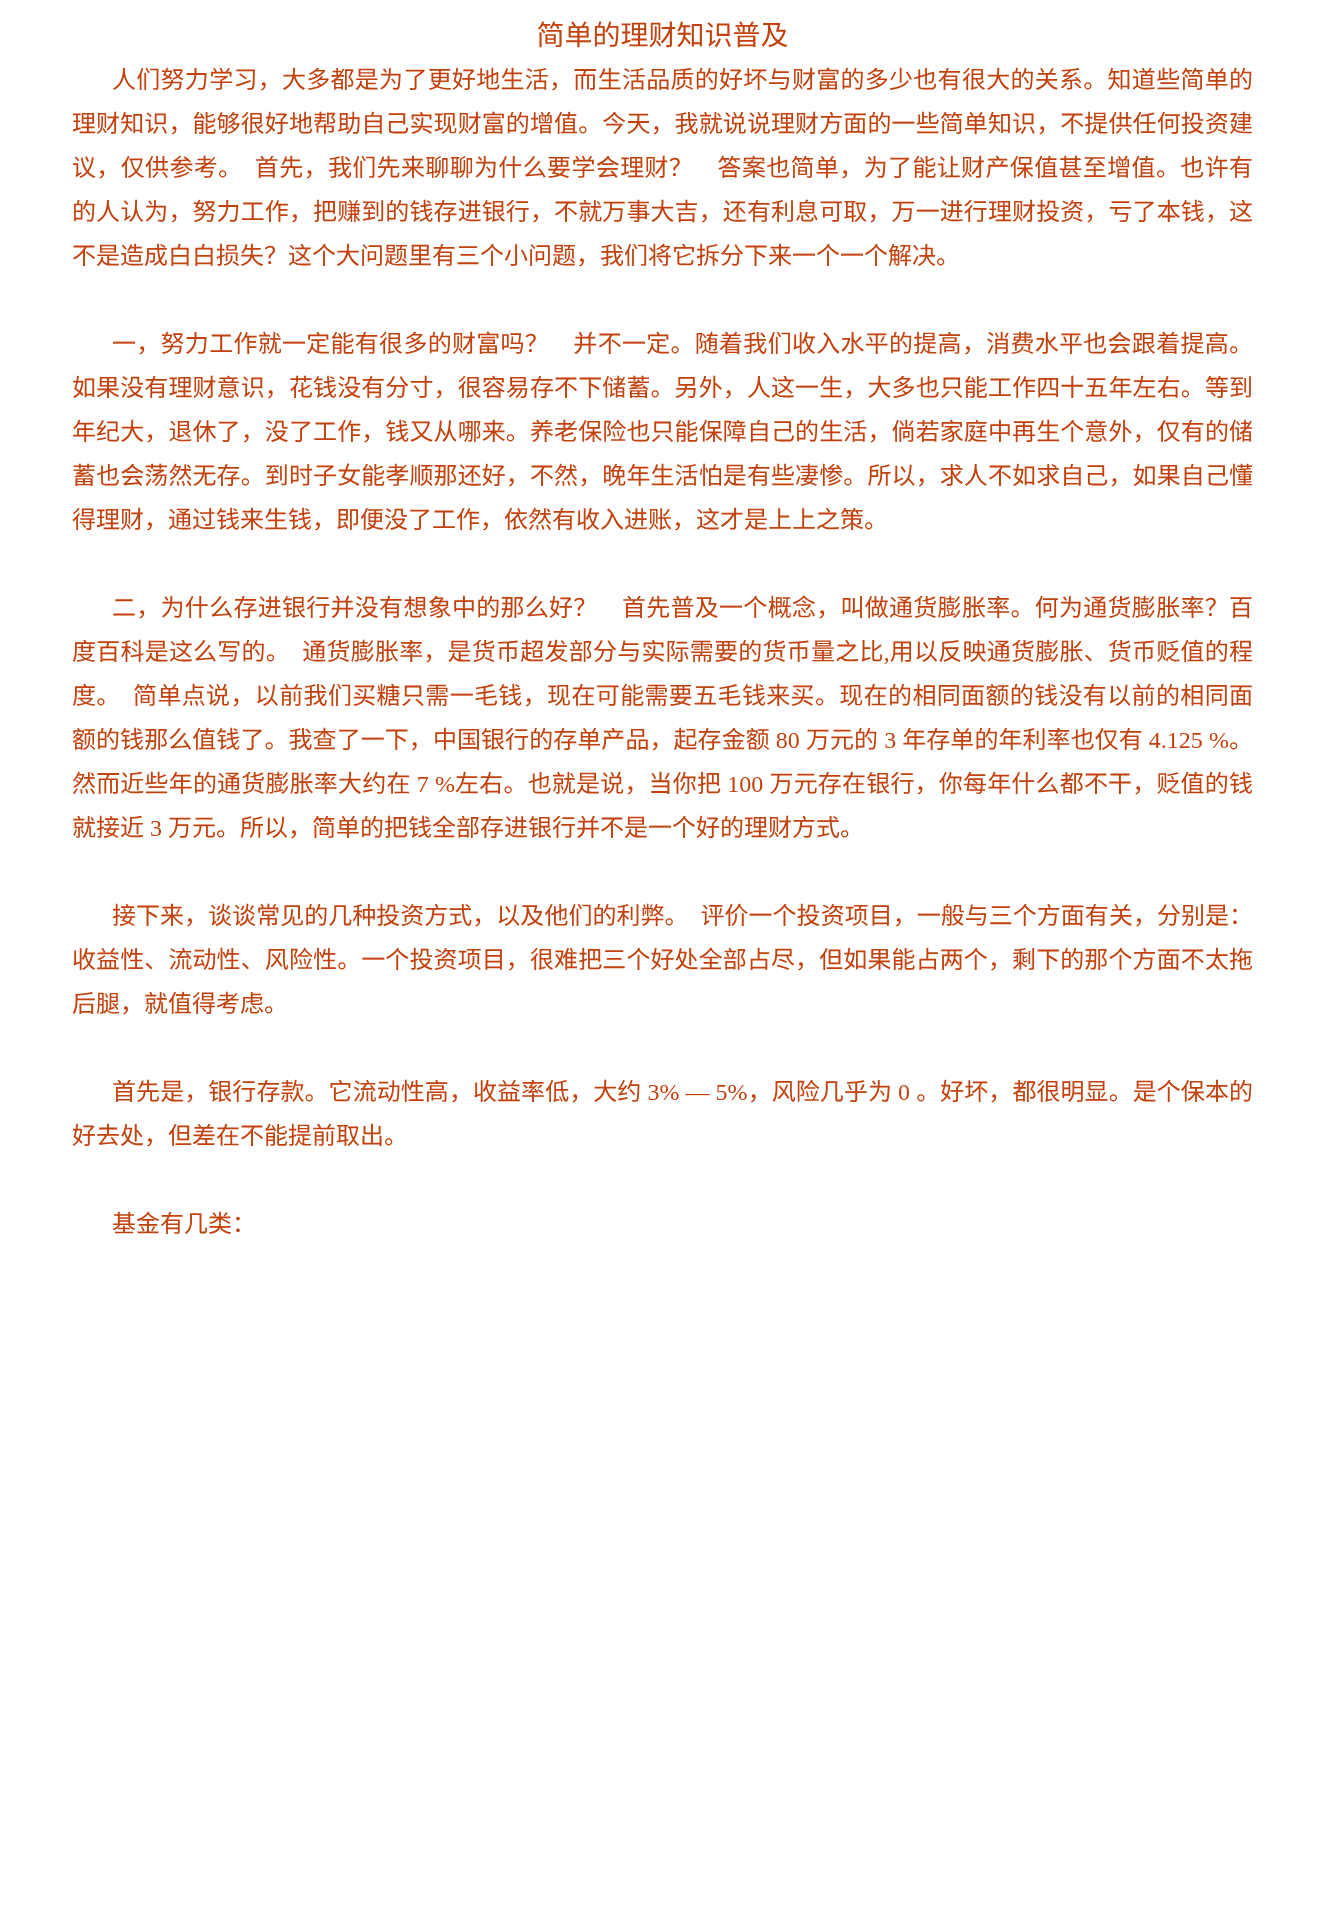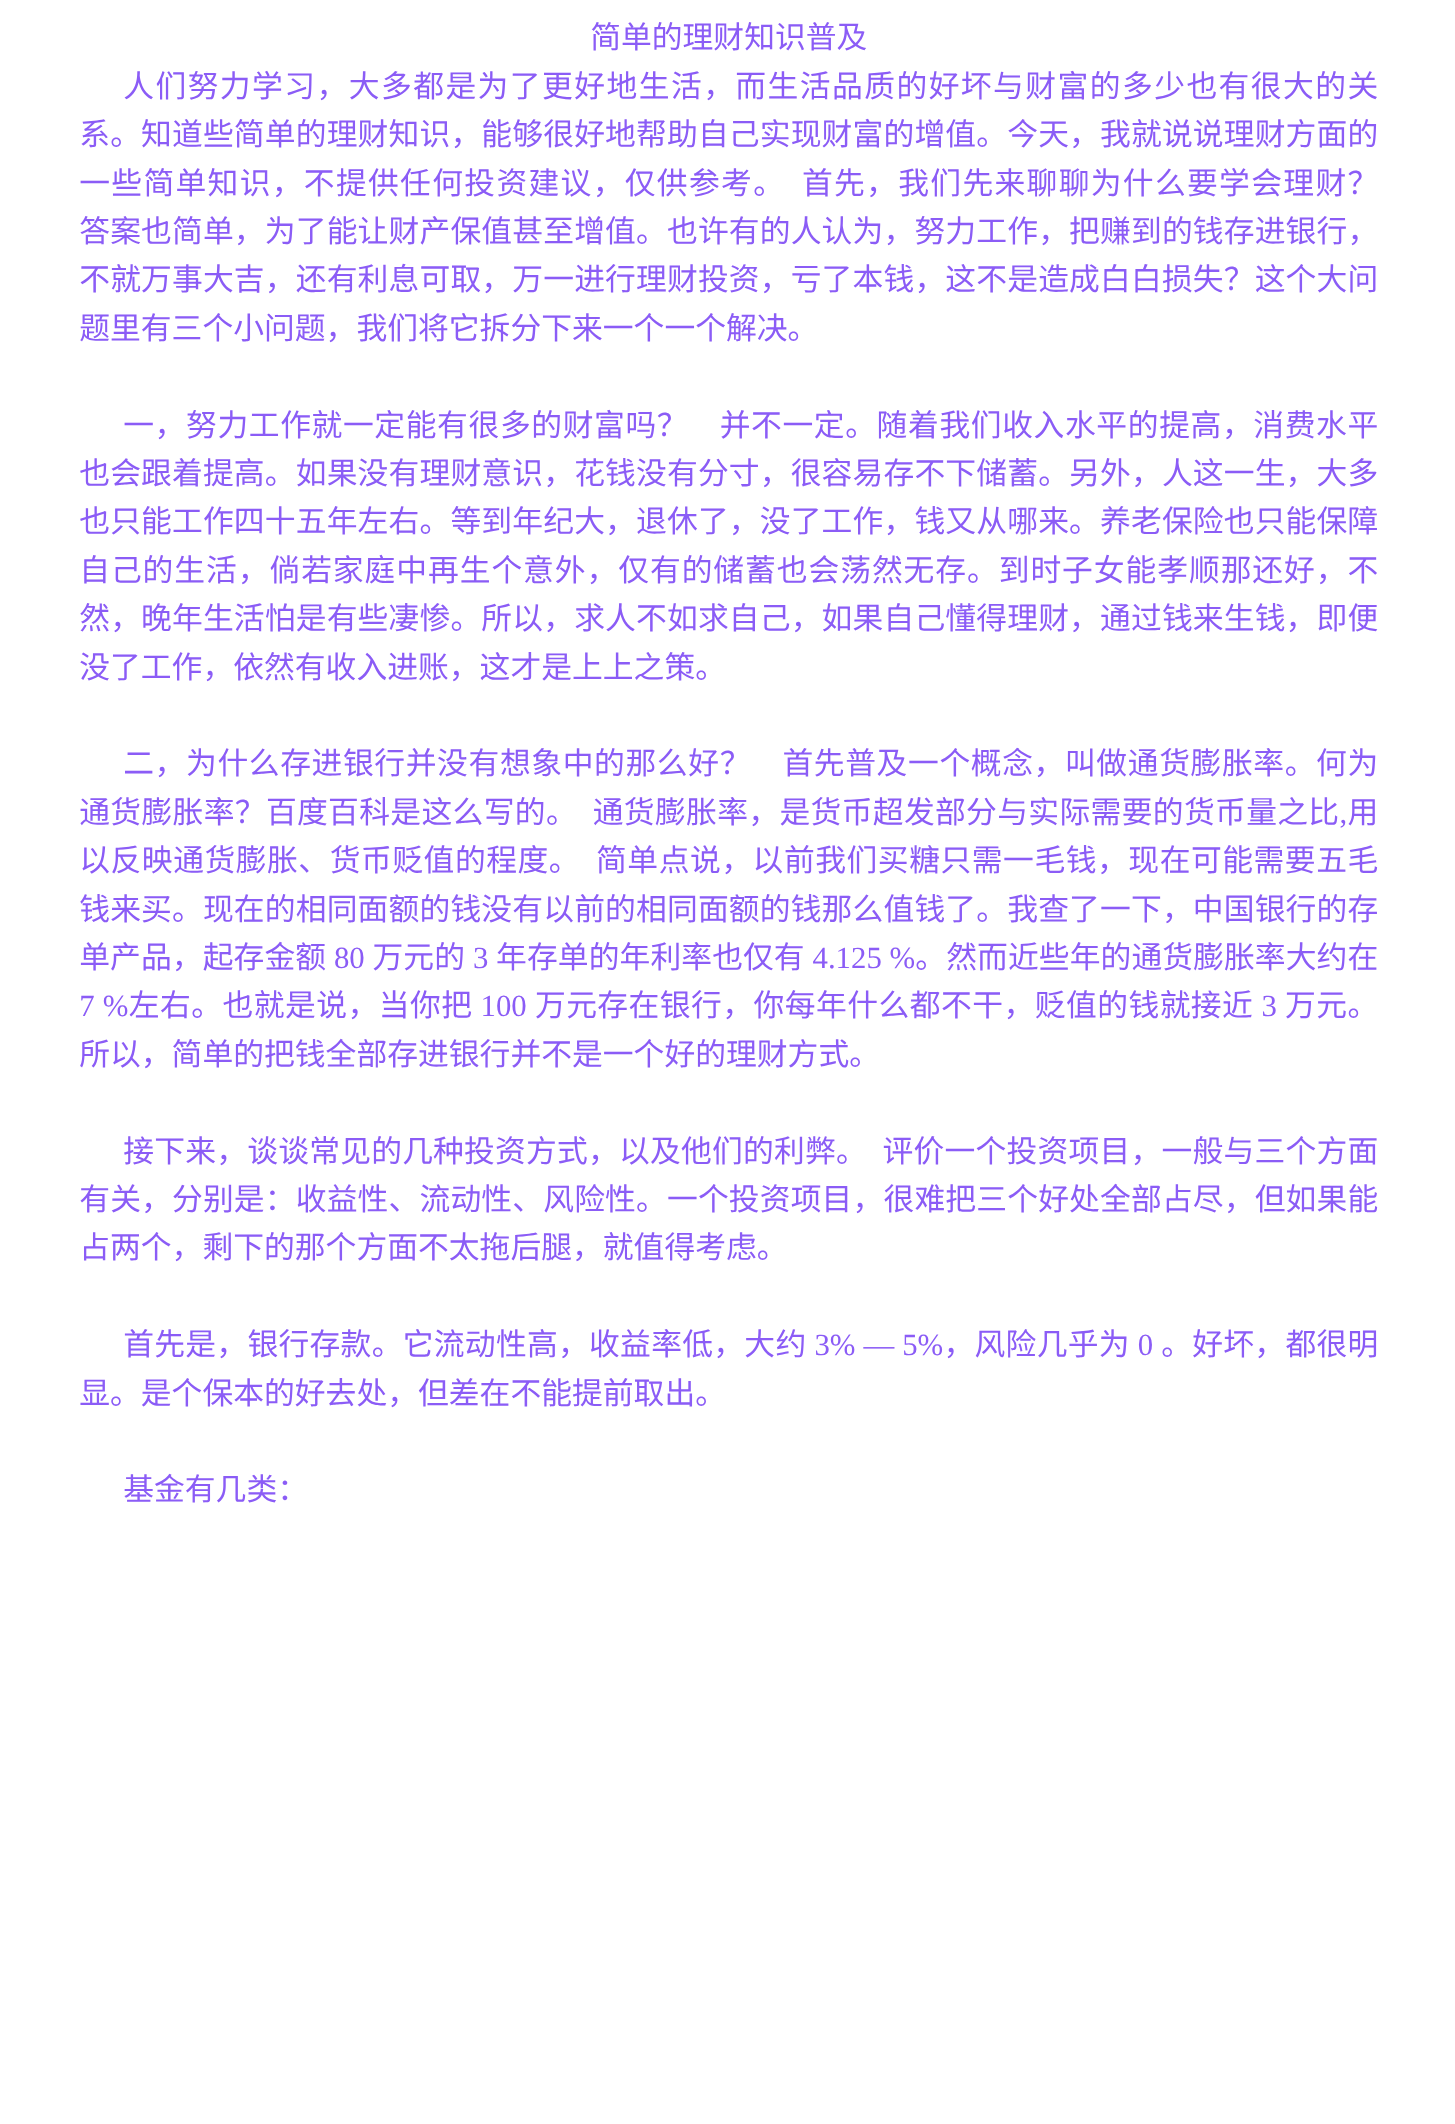--- a/index.html
+++ b/index.html
@@ -10,32 +10,32 @@
   .page {
     position: relative;
     width: 1323px;
     height: 1931px;
     margin: 0 auto;
     background: #ffffff;
     box-sizing: border-box;
     padding: 14px 70px 0 72px;
     overflow: hidden;
     font-family: "Liberation Serif", "DejaVu Serif", serif;
-    color: #8b5cf6;
+    color: #c2410c;
   }
   .doc-title {
     font-size: 28px;
     font-weight: normal;
     line-height: 44px;
     text-align: center;
     margin: 0;
     padding: 0;
   }
   .doc-body p {
-    font-size: 28px;
+    font-size: 24px;
     line-height: 44px;
     margin: 0 0 44px 0;
     padding: 0;
     text-align: justify;
     text-justify: inter-ideograph;
     text-indent: 40px;
     word-break: break-all;
   }
   .doc-body p:last-child {
     margin-bottom: 4px;

